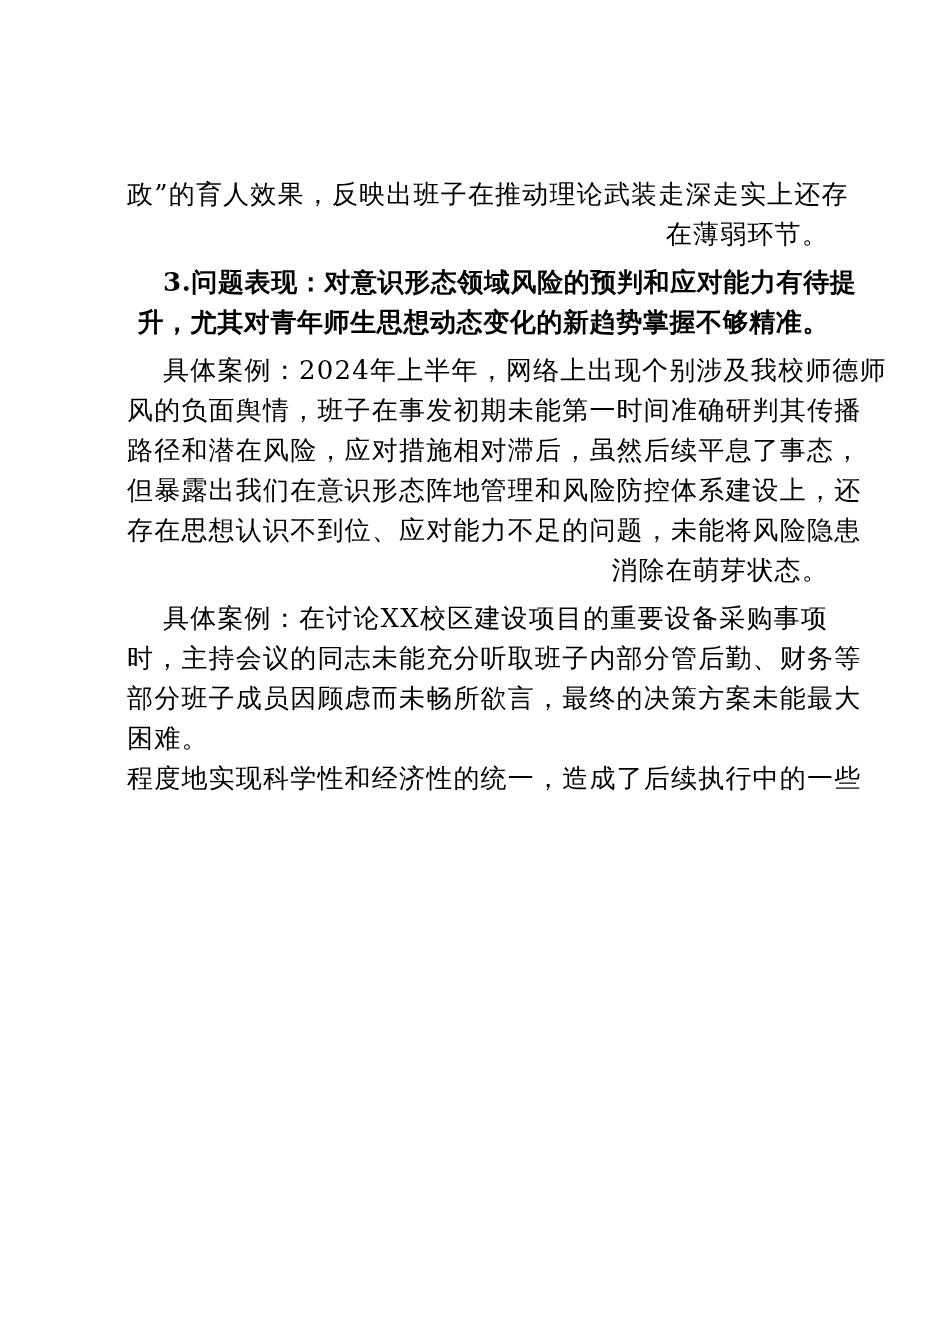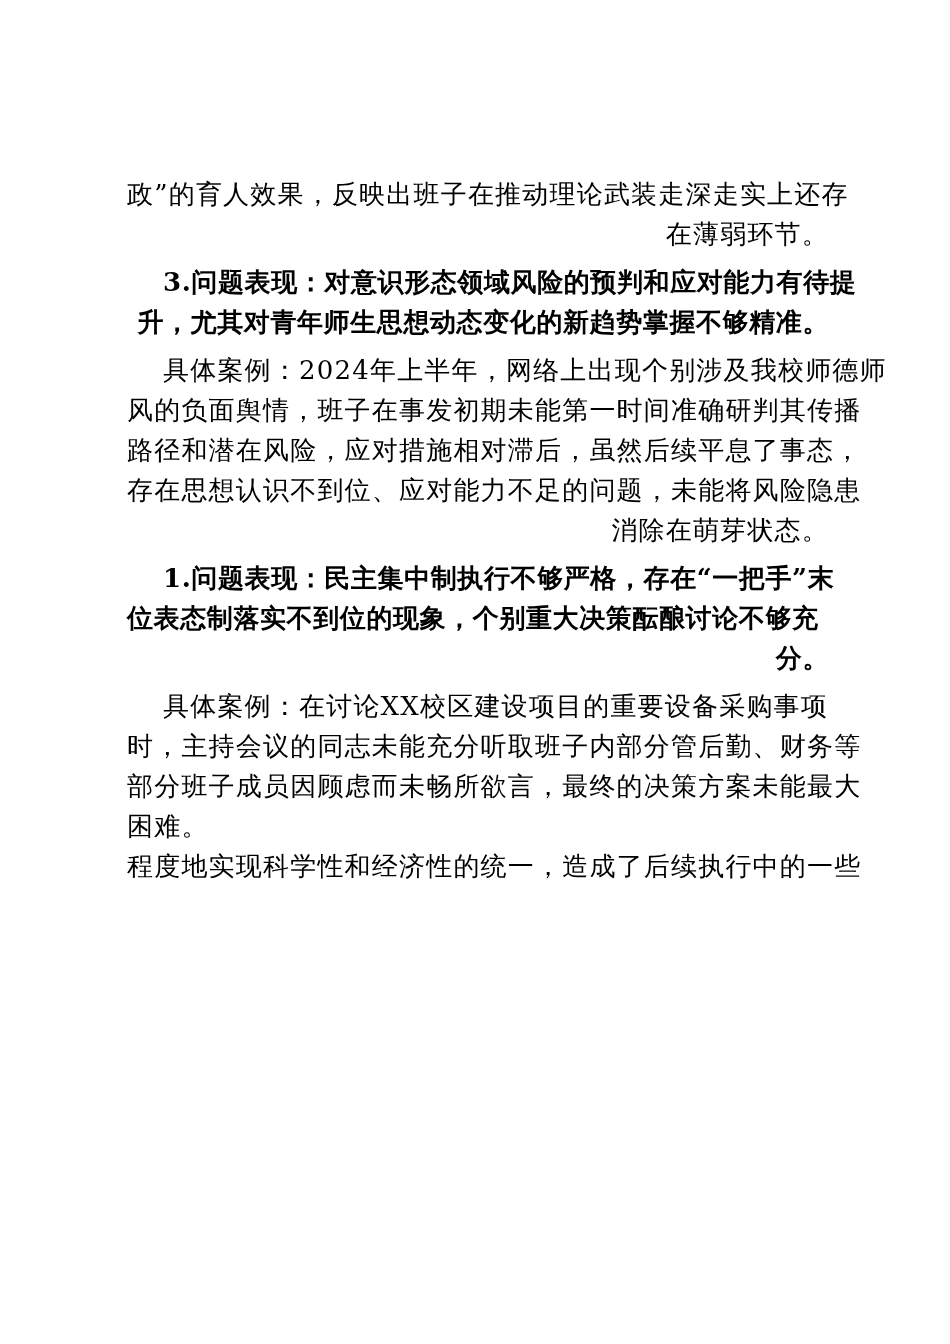--- a/index.html
+++ b/index.html
@@ -53,30 +53,26 @@
 
   <div>
     <div class="line indent bold">3.问题表现：对意识形态领域风险的预判和应对能力有待提</div>
     <div class="line bold gap-after">升，尤其对青年师生思想动态变化的新趋势掌握不够精准。</div>
   </div>
 
   <div>
     <div class="line indent">具体案例：2024年上半年，网络上出现个别涉及我校师德师</div>
     <div class="line">风的负面舆情，班子在事发初期未能第一时间准确研判其传播</div>
     <div class="line">路径和潜在风险，应对措施相对滞后，虽然后续平息了事态，</div>
+    <div class="line">但暴露出我们在意识形态阵地管理和风险防控体系建设上，还</div>
     <div class="line">存在思想认识不到位、应对能力不足的问题，未能将风险隐患</div>
     <div class="line gap-after">消除在萌芽状态。</div>
   </div>
 
 
-  <div>
-    <div class="line indent bold">1.问题表现：民主集中制执行不够严格，存在“一把手”末</div>
-    <div class="line bold">位表态制落实不到位的现象，个别重大决策酝酿讨论不够充</div>
-    <div class="line bold gap-after">分。</div>
-  </div>
 
   <div>
     <div class="line indent">具体案例：在讨论XX校区建设项目的重要设备采购事项</div>
     <div class="line">时，主持会议的同志未能充分听取班子内部分管后勤、财务等</div>
     <div class="line">部分班子成员因顾虑而未畅所欲言，最终的决策方案未能最大</div>
     <div class="line">困难。</div>
     <div class="line">程度地实现科学性和经济性的统一，造成了后续执行中的一些</div>
   </div>
 
 </div>

